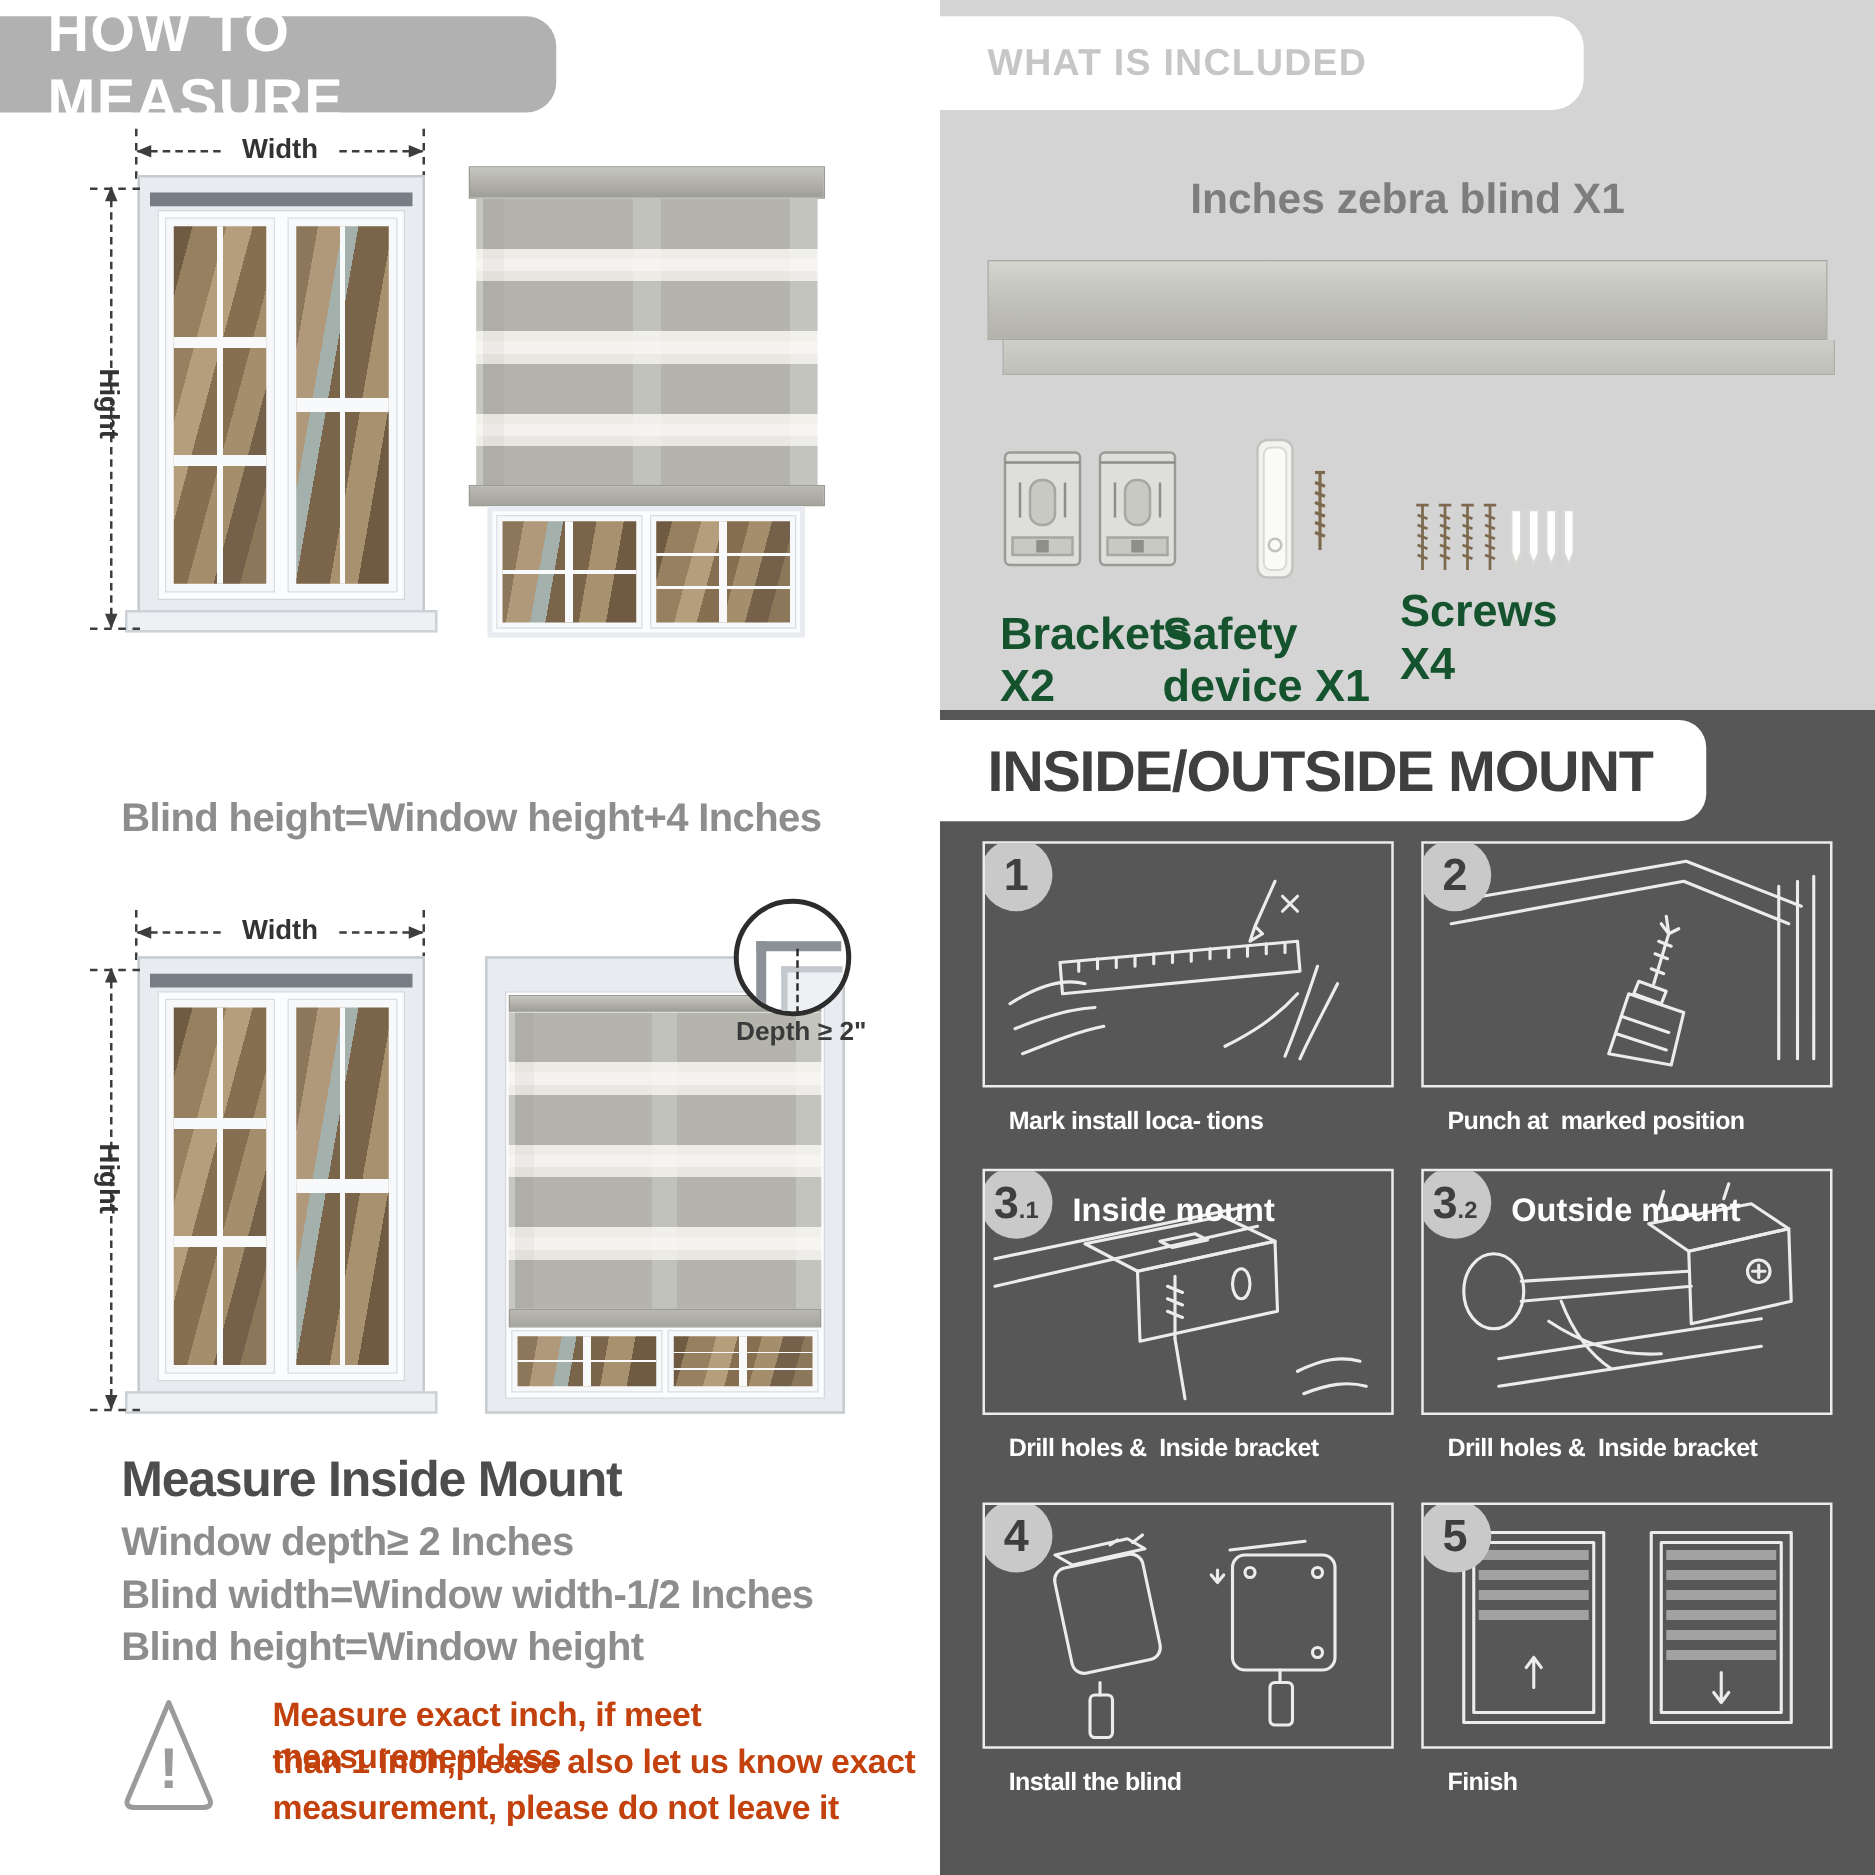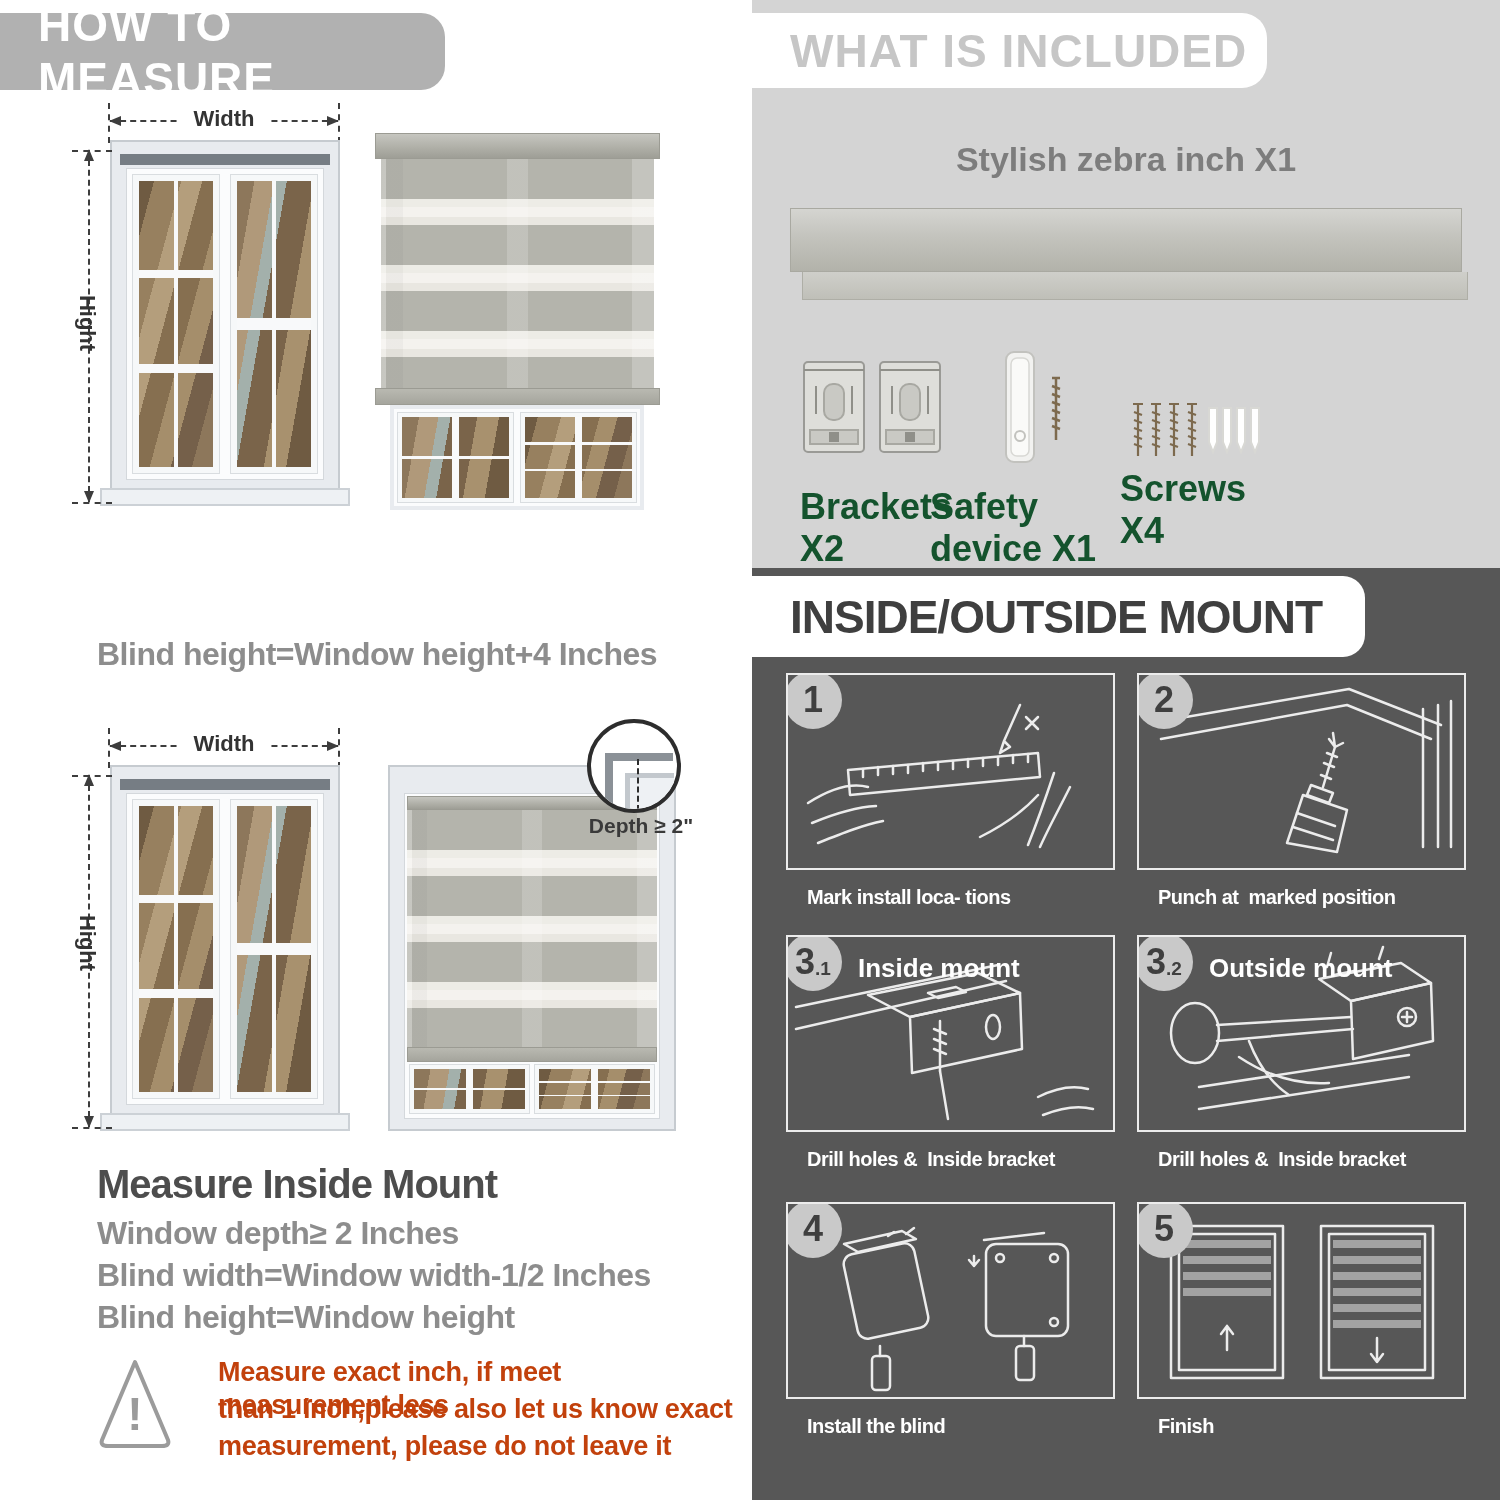--- a/index.html
+++ b/index.html
@@ -56,21 +56,21 @@
   .circle-detail{width:94px;height:94px;border:4px solid #2d2d2d;border-radius:50%;
                  background:#fff;overflow:hidden;box-sizing:border-box;}
   .depth-lbl{font-size:21px;font-weight:bold;color:#3a3a3a;}
 
   .warn-text{font-size:27px;font-weight:bold;color:#c2410c;line-height:33px;letter-spacing:-.3px;margin-left:28px;}
 
   
   .panelA{left:752px;top:0;width:748px;height:568px;background:#d4d4d4;}
   .hdr-included{left:752px;top:13px;width:515px;height:75px;background:#ffffff;
                 border-radius:0 25px 25px 0;display:flex;align-items:center;}
-  .hdr-included span{margin-left:38px;font-size:46px;font-weight:bold;color:#c6c6c6;letter-spacing:1px;}
+  .hdr-included span{margin-left:38px;font-size:30px;font-weight:bold;color:#c6c6c6;letter-spacing:1px;}
   .product-lbl{font-size:34px;font-weight:bold;color:#7d7d7d;text-align:center;}
   .bar-main{background:linear-gradient(180deg,#d5d5d1 0%,#c3c3bd 45%,#b2b2aa 100%);
             border:1px solid #a9a9a1;box-sizing:border-box;}
   .bar-lip{background:linear-gradient(180deg,#cfcfca,#bfbfb8);border:1px solid #aeaea6;border-top:none;box-sizing:border-box;}
   .item-lbl{font-size:36px;font-weight:bold;color:#14532d;text-align:left;}
 
   
   .panelB{left:752px;top:568px;width:748px;height:932px;background:#575757;}
   .hdr-mount{left:752px;top:576px;width:613px;height:81px;background:#ffffff;
              border-radius:0 22px 22px 0;display:flex;align-items:center;}
@@ -204,21 +204,21 @@
     <div class="abs warn-text" style="left:190px;top:1393px;">than 1 inch,please also let us know exact</div>
     <div class="abs warn-text" style="left:190px;top:1430px;">measurement, please do not leave it</div>
   </section>
 
   <section class="abs panelA"></section>
 
   <div class="abs hdr-included">
     <span>WHAT IS INCLUDED</span>
   </div>
 
-  <div class="abs product-lbl" style="left:752px;top:140px;width:748px;">Stylish zebra inch X1</div>
+  <div class="abs product-lbl" style="left:752px;top:140px;width:748px;">Inches zebra blind X1</div>
 
   <div class="abs bar-main" style="left:790px;top:208px;width:672px;height:64px;"></div>
   <div class="abs bar-lip" style="left:802px;top:272px;width:666px;height:28px;"></div>
 
   <svg class="abs" style="left:800px;top:356px;" width="145" height="102" viewBox="0 0 145 102">
     <g stroke="#9a9a96" stroke-width="2" fill="#dededa">
       <rect x="4" y="6" width="60" height="90" rx="4"></rect>
       <rect x="80" y="6" width="60" height="90" rx="4"></rect>
     </g>
     <g stroke="#a8a8a2" stroke-width="2" fill="#c9c9c4">

